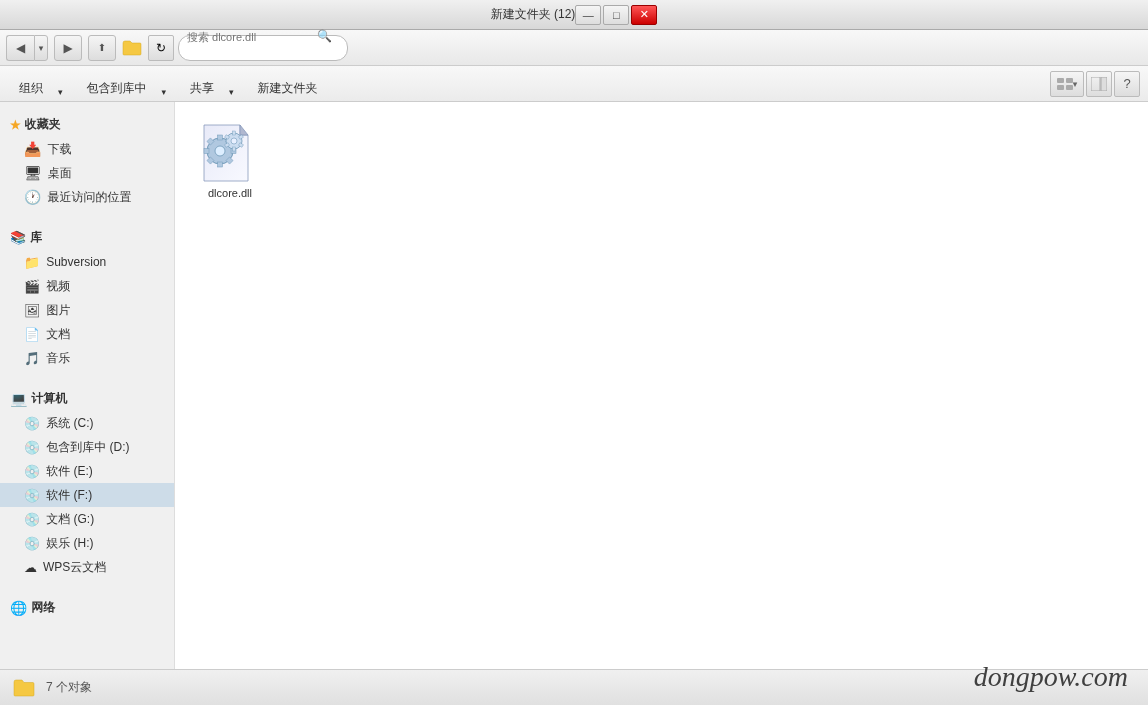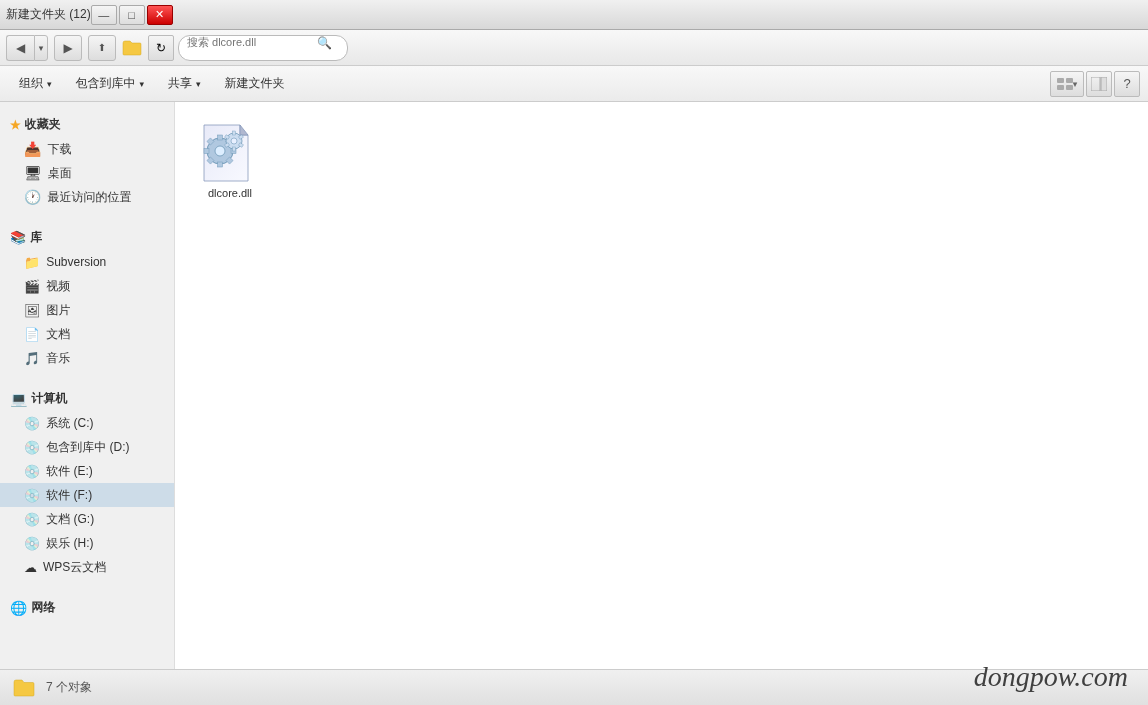--- a/index.html
+++ b/index.html
@@ -13,21 +13,21 @@
       display: flex;
       flex-direction: column;
     }
 
     
     .title-bar {
       height: 30px;
       background: linear-gradient(to bottom, #f0f0f0, #d8d8d8);
       display: flex;
       align-items: center;
-      justify-content: flex-start;
+      justify-content: center;
       padding: 0 6px;
       border-bottom: 1px solid #aaa;
       flex-shrink: 0;
     }
     .title-bar-left {
       display: flex;
       align-items: center;
       gap: 4px;
       font-size: 12px;
       color: #333;
@@ -139,22 +139,22 @@
       flex-shrink: 0;
     }
     .toolbar-btn {
       height: 28px;
       padding: 0 10px;
       border: 1px solid transparent;
       border-radius: 3px;
       background: transparent;
       cursor: pointer;
       display: flex;
-      align-items: center;
-      gap: 4px;
+      align-items: flex-end;
+      gap: 15px;
       font-size: 12px;
       color: #333;
     }
     .view-btn {
       width: 26px;
       height: 26px;
       border: 1px solid #bbb;
       border-radius: 2px;
       background: linear-gradient(to bottom, #f5f5f5, #ddd);
       cursor: pointer;
@@ -297,21 +297,21 @@
     <div class="nav-btn" style="width:14px;font-size:9px;">▾</div>
   </div>
   <div class="nav-btn" style="margin-left:2px;">▶</div>
   <div class="nav-btn" style="margin-left:2px;font-size:10px;">⬆</div>
   <div class="folder-icon-small">
     <svg width="20" height="16" viewBox="0 0 20 16">
       <path d="M1 3 Q1 1 3 1 L8 1 L10 3 L18 3 Q19 3 19 4 L19 14 Q19 15 18 15 L2 15 Q1 15 1 14 Z" fill="#f5c842" stroke="#d4a820" stroke-width="0.5"></path>
     </svg>
   </div>
   <div class="address-refresh">↻</div>
-  <div style="display:flex;align-items:flex-start;border:1px solid #bbb;border-radius:12px;background:white;height:26px;width:170px;padding:0 4px 0 8px;">
+  <div style="display:flex;align-items:flex-end;border:1px solid #bbb;border-radius:12px;background:white;height:26px;width:170px;padding:0 4px 17px 8px;">
     <input type="text" style="border: none; outline: none; background: transparent; font-size: 11px; color: rgb(136, 136, 136); width: 130px;" placeholder="搜索 dlcore.dll">
     <span style="font-size:12px;color:#666;cursor:pointer;">🔍</span>
   </div>
 </div>
 
 <div class="toolbar">
   <div class="toolbar-btn">
     <span>组织</span>
     <span style="font-size:9px;">▾</span>
   </div>

